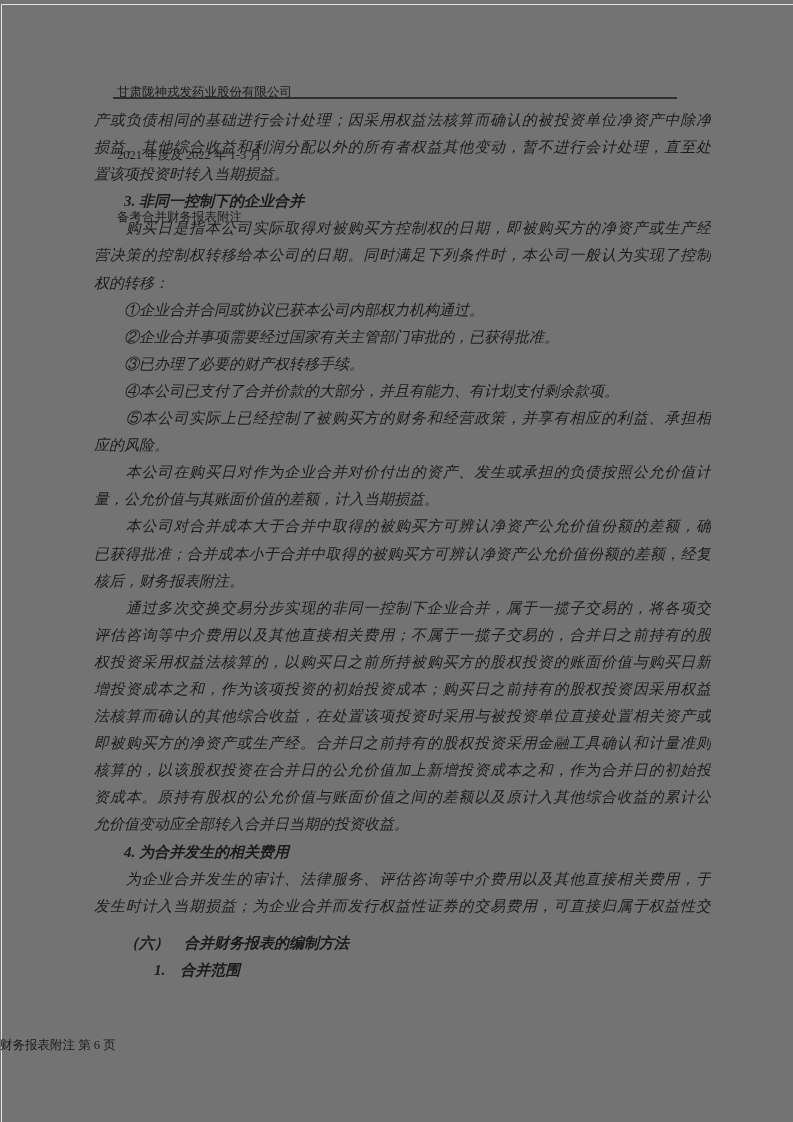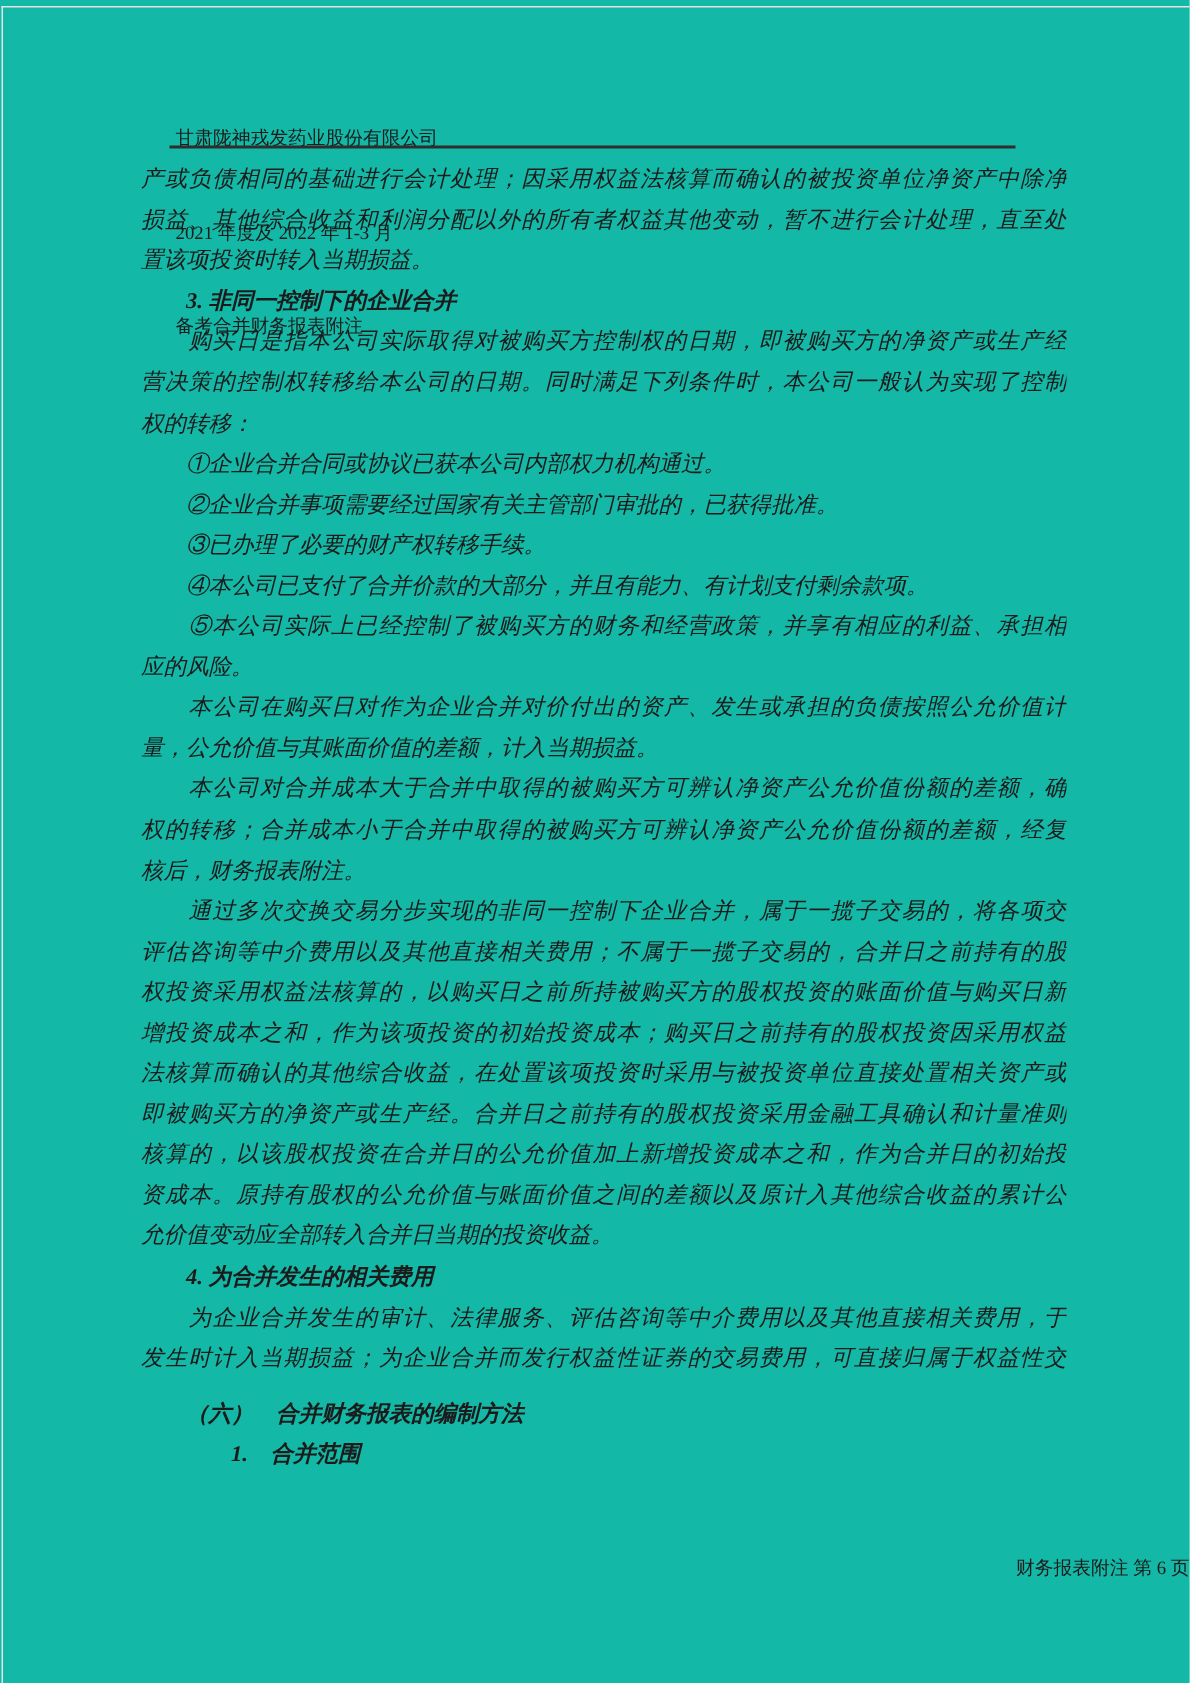--- a/index.html
+++ b/index.html
@@ -11,21 +11,21 @@
     width: 793px;
     height: 1122px;
     position: relative;
     overflow: hidden;
     font-family: "Liberation Serif", "DejaVu Serif", serif;
     color: #1b1b1b;
   }
   .page {
     position: absolute;
     inset: 0;
-    background: #14b8a6;
+    background: #737373;
   }
   
   .edge-artifact {
     position: absolute;
     top: 4px;
     left: 1px;
     right: 0;
     bottom: 0;
     border-top: 1px solid #e4e4e4;
     border-left: 1px solid #e4e4e4;
@@ -72,21 +72,21 @@
     font-weight: 700;
   }
   .line.sp {
     margin-top: 10px;
   }
   .doc-footer {
     position: absolute;
     left: 0;
     top: 1037px;
     width: 100%;
-    text-align: right;
+    text-align: left;
     font-size: 12.5px;
     line-height: 16px;
   }
 </style>
 </head>
 <body>
 
 <div class="page">
 
   <div class="edge-artifact"></div>
@@ -109,21 +109,21 @@
       <div class="line">权的转移：</div>
       <div class="line">　　①企业合并合同或协议已获本公司内部权力机构通过。</div>
       <div class="line">　　②企业合并事项需要经过国家有关主管部门审批的，已获得批准。</div>
       <div class="line">　　③已办理了必要的财产权转移手续。</div>
       <div class="line">　　④本公司已支付了合并价款的大部分，并且有能力、有计划支付剩余款项。</div>
       <div class="line j">　　⑤本公司实际上已经控制了被购买方的财务和经营政策，并享有相应的利益、承担相</div>
       <div class="line">应的风险。</div>
       <div class="line j">　　本公司在购买日对作为企业合并对价付出的资产、发生或承担的负债按照公允价值计</div>
       <div class="line">量，公允价值与其账面价值的差额，计入当期损益。</div>
       <div class="line j">　　本公司对合并成本大于合并中取得的被购买方可辨认净资产公允价值份额的差额，确</div>
-      <div class="line j">权的转移；合并成本小于合并中取得的被购买方可辨认净资产公允价值份额的差额，经复</div>
+      <div class="line j">已获得批准；合并成本小于合并中取得的被购买方可辨认净资产公允价值份额的差额，经复</div>
       <div class="line">核后，财务报表附注。</div>
       <div class="line j">　　通过多次交换交易分步实现的非同一控制下企业合并，属于一揽子交易的，将各项交</div>
       <div class="line j">评估咨询等中介费用以及其他直接相关费用；不属于一揽子交易的，合并日之前持有的股</div>
       <div class="line j">权投资采用权益法核算的，以购买日之前所持被购买方的股权投资的账面价值与购买日新</div>
       <div class="line j">增投资成本之和，作为该项投资的初始投资成本；购买日之前持有的股权投资因采用权益</div>
       <div class="line j">法核算而确认的其他综合收益，在处置该项投资时采用与被投资单位直接处置相关资产或</div>
       <div class="line j">即被购买方的净资产或生产经。合并日之前持有的股权投资采用金融工具确认和计量准则</div>
       <div class="line j">核算的，以该股权投资在合并日的公允价值加上新增投资成本之和，作为合并日的初始投</div>
       <div class="line j">资成本。原持有股权的公允价值与账面价值之间的差额以及原计入其他综合收益的累计公</div>
       <div class="line">允价值变动应全部转入合并日当期的投资收益。</div>

